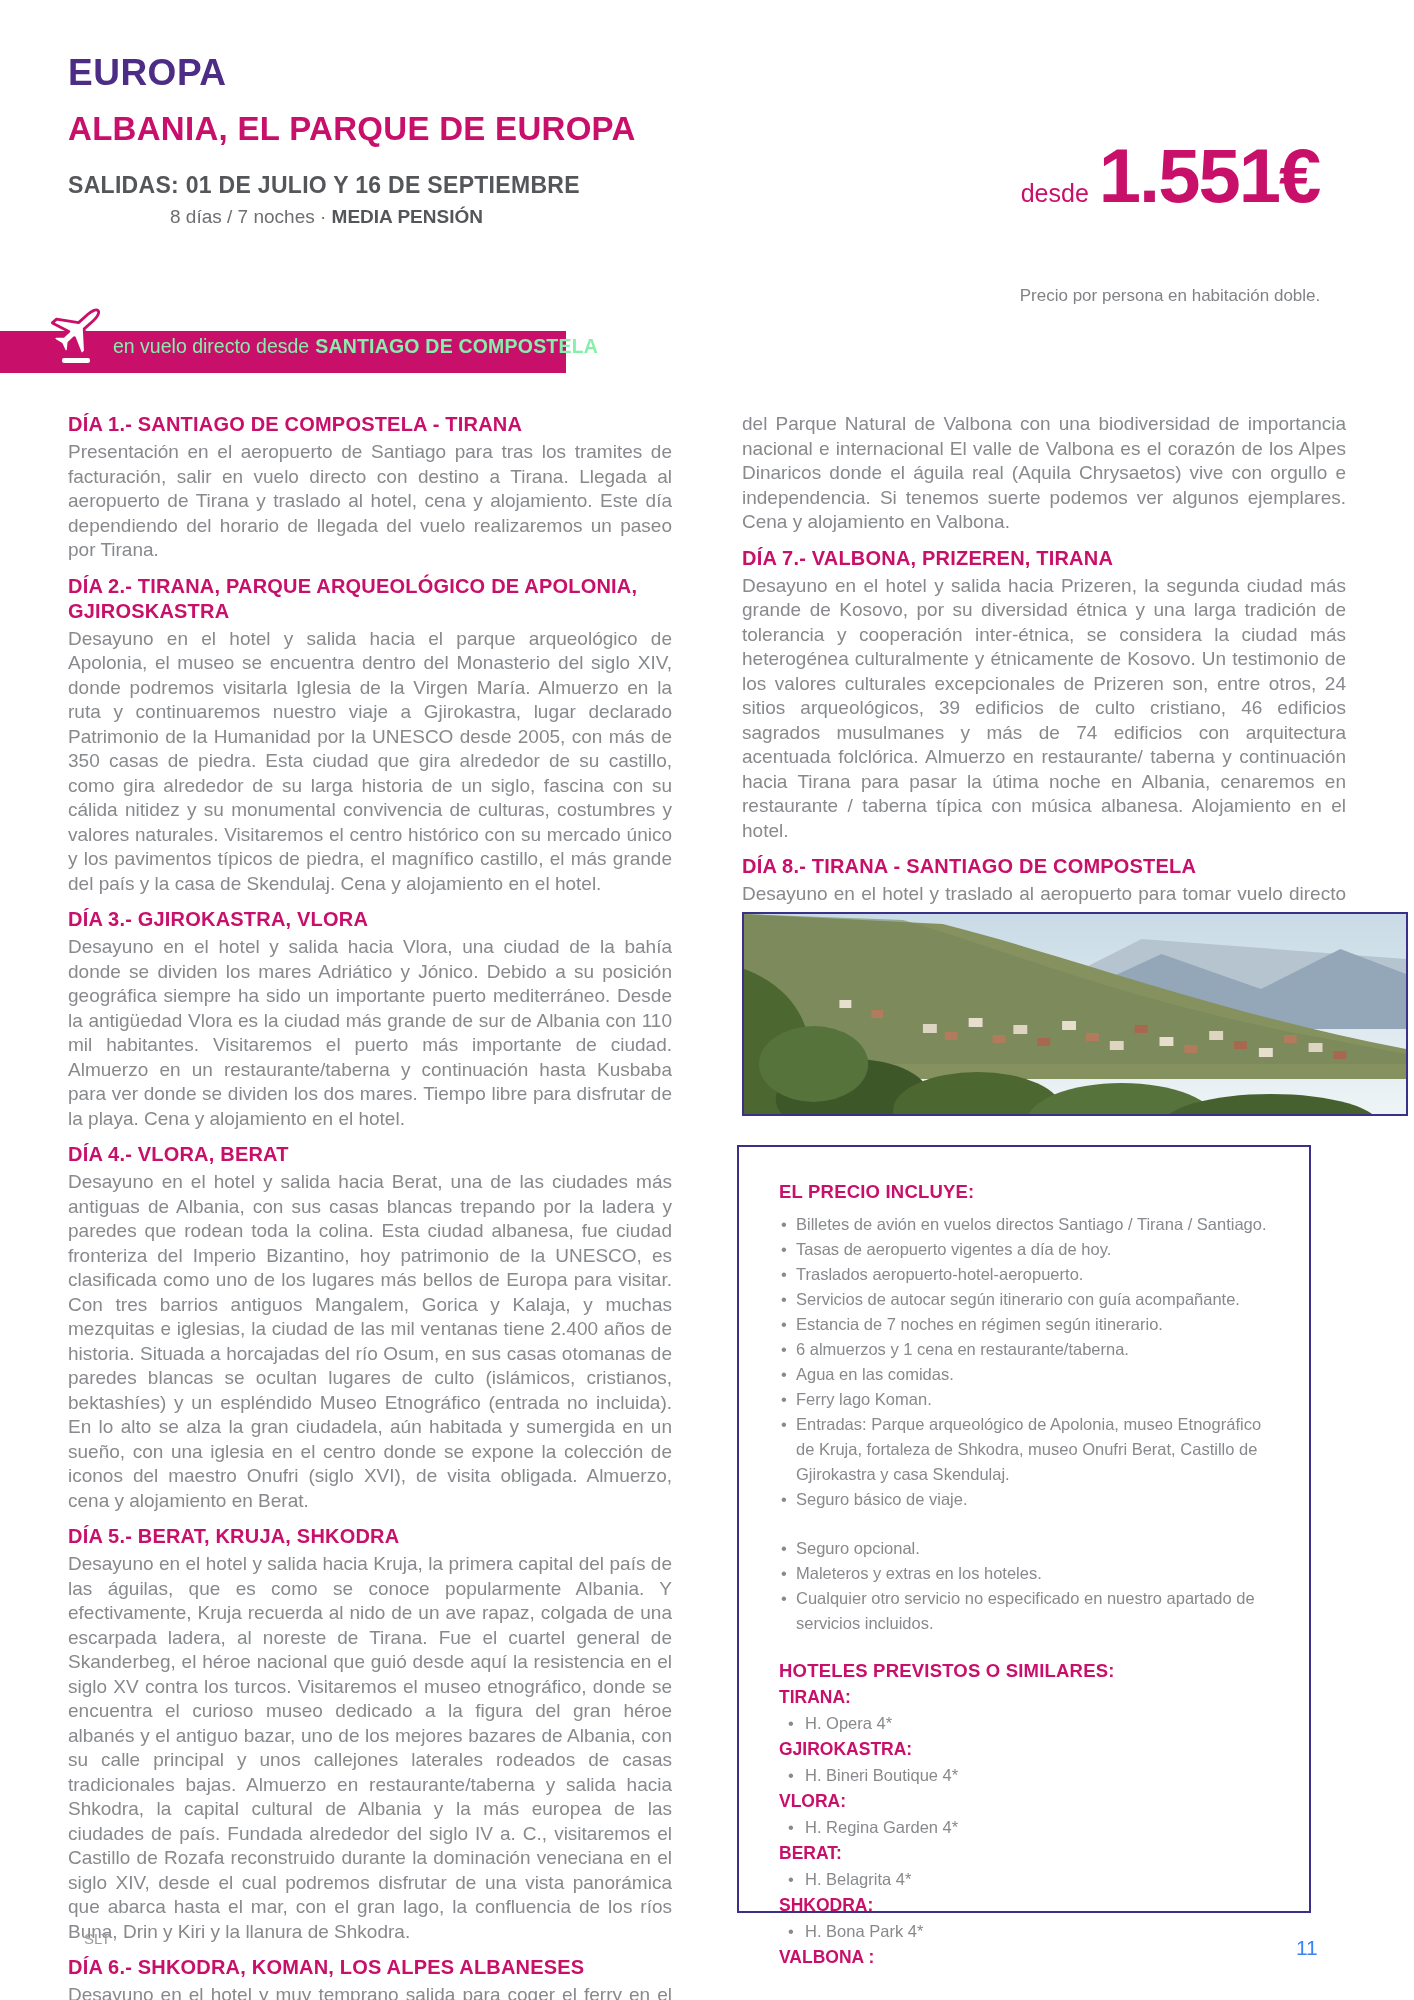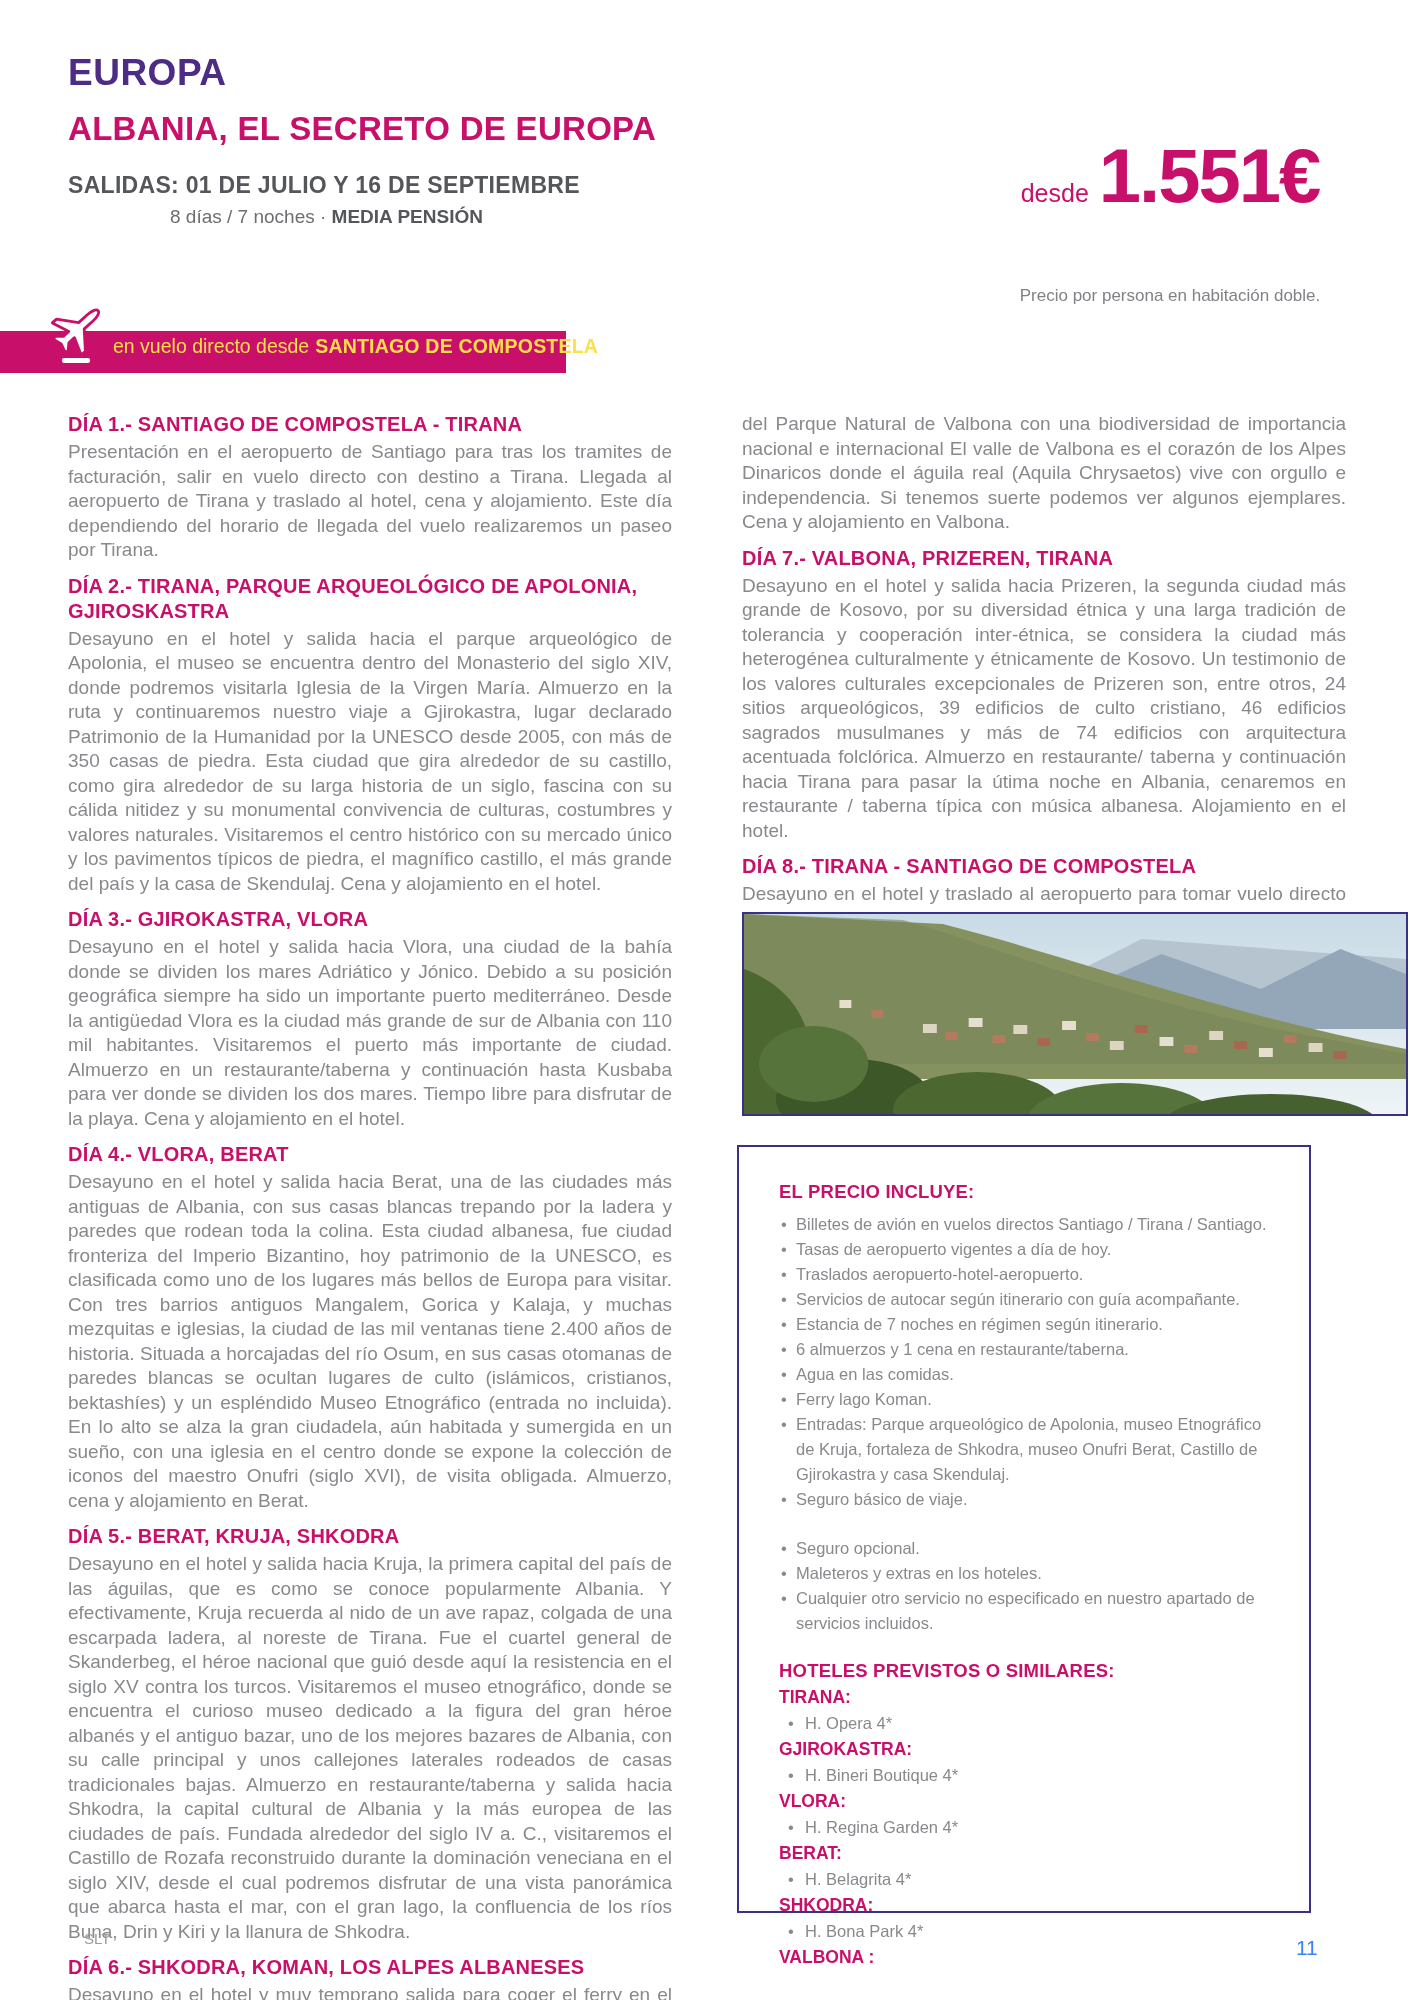--- a/index.html
+++ b/index.html
@@ -14,21 +14,21 @@
   .duration-line{ position:absolute; left:170px; top:206px; font-size:19px; color:#6d6e71; }
   .duration-line b { color:#55565a; }
 
   .price-row  { position:absolute; left:950px; top:138px; width:440px; display:flex; align-items:baseline; justify-content:center; color:#c8106b; }
   .price-prefix { font-size:25px; margin-right:10px; }
   .price-value  { font-size:76px; font-weight:bold; letter-spacing:-2px; line-height:1; }
   .price-note { position:absolute; left:950px; top:286px; width:440px; text-align:center; font-size:17px; color:#808285; }
 
   
   .banner { position:absolute; left:0; top:331px; width:566px; height:42px; background:#c8106b; }
-  .banner-text { position:absolute; left:113px; top:0; height:30px; display:flex; align-items:center; color:#fde047; font-size:19.5px; white-space:pre; }
+  .banner-text { position:absolute; left:113px; top:0; height:30px; display:flex; align-items:center; color:#86efac; font-size:19.5px; white-space:pre; }
   .banner-text b { margin-left:6px; letter-spacing:0.2px; }
   .plane-icon { position:absolute; left:50px; top:-34px; width:60px; height:60px; }
   .runway-dash { position:absolute; left:62px; top:27px; width:28px; height:5px; background:#ffffff; border-radius:2px; }
 
   
   .col-left  { position:absolute; left:68px;  top:412px; width:604px; }
   .col-right { position:absolute; left:742px; top:412px; width:604px; }
   .day { margin-bottom:11px; }
   .day-heading { color:#c8106b; font-weight:bold; font-size:20px; line-height:25px; margin:0 0 3px 0; letter-spacing:0.2px; }
   .day-body, .cont-par { color:#87898c; font-size:19px; line-height:24.5px; text-align:justify; margin:0; }
@@ -51,21 +51,21 @@
   
   .footer-code { position:absolute; left:84px; top:1930px; font-size:15px; color:#9a9b9e; }
   .page-number { position:absolute; left:1296px; top:1936px; font-size:21px; color:#3b82f6; }
 </style>
 </head>
 <body>
 
 <div class="page">
 
   <div class="section-label">EUROPA</div>
-  <div class="main-title">ALBANIA, EL SECRETO DE EUROPA</div>
+  <div class="main-title">ALBANIA, EL PARQUE DE EUROPA</div>
   <div class="departures">SALIDAS: 01 DE JULIO Y 16 DE SEPTIEMBRE</div>
   <div class="duration-line"><span>8 días / 7 noches · </span><b>MEDIA PENSIÓN</b></div>
 
   <div class="price-row">
     <span class="price-prefix">desde</span>
     <span class="price-value">1.551€</span>
   </div>
   <div class="price-note">Precio por persona en habitación doble.</div>
 
   <div class="banner">

